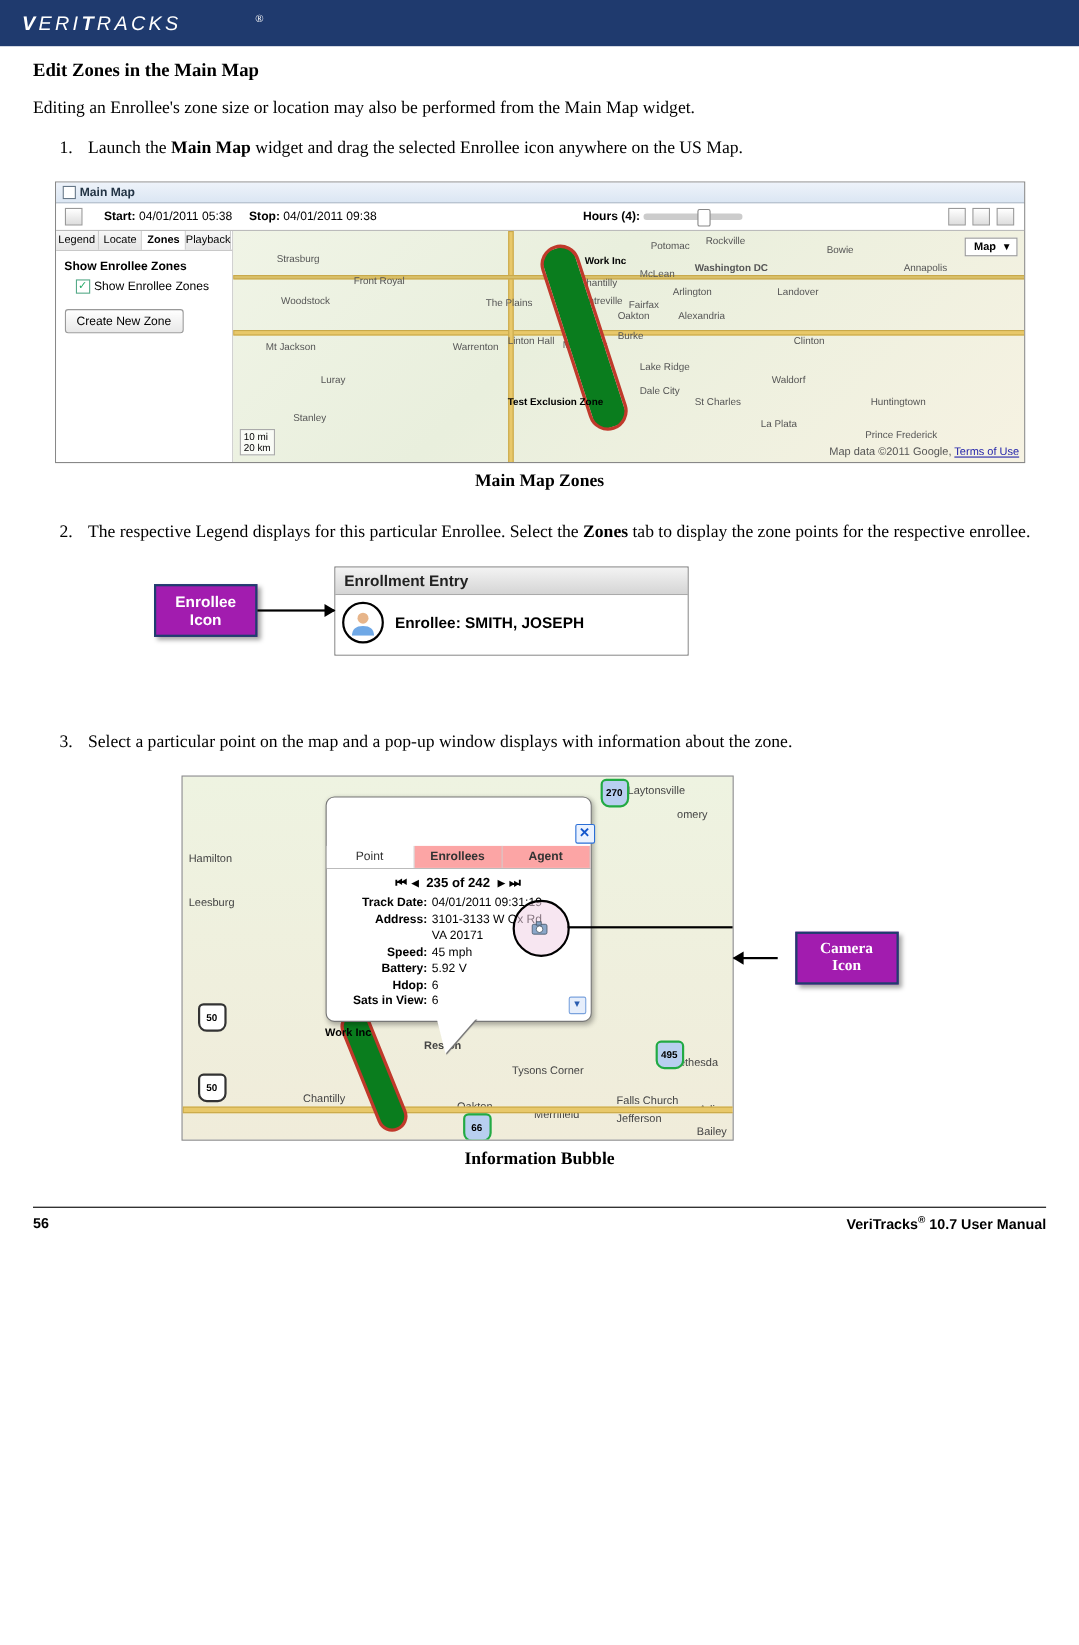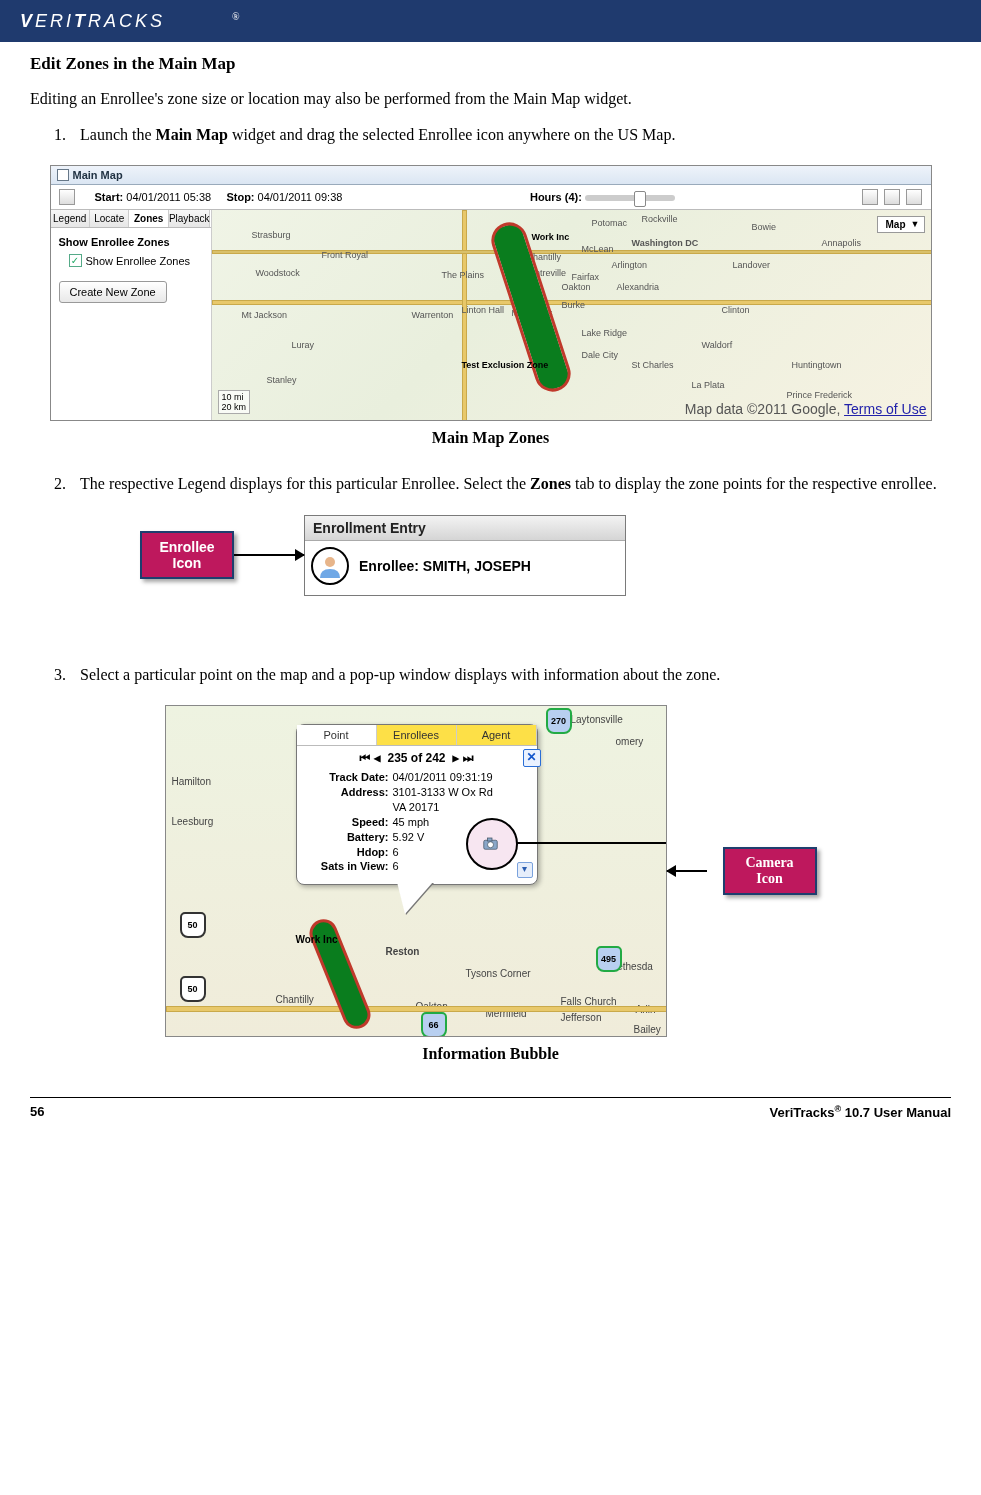--- a/index.html
+++ b/index.html
@@ -157,31 +157,31 @@
     position:absolute;right:6px;top:6px;
     background:#fff;border:1px solid #999;padding:2px 18px 2px 8px;font-size:10px;font-weight:bold;
   }
   .mm-map .map-dd::after{content:"▼";position:absolute;right:4px;top:2px;font-size:9px;}
   .mm-map .scalebar {
     position:absolute;left:6px;bottom:6px;
     background:rgba(255,255,255,.7);
     padding:1px 3px;font-size:9px;border:1px solid #aaa;
   }
   .mm-map .attrib {
-    position:absolute;right:4px;bottom:3px;font-size:14px;color:#555;
+    position:absolute;right:4px;bottom:3px;font-size:10px;color:#555;
   }
   .mm-map .attrib a{color:#22a;}
   
   .enr-block {
     display:flex;align-items:center;gap:0;justify-content:flex-start;
     margin:8px 0 0 110px;
     font-family:Arial,sans-serif;
   }
   .callout-box {
-    background:#be185d;color:#fff;font-weight:bold;font-size:14px;
+    background:#a21caf;color:#fff;font-weight:bold;font-size:14px;
     border:2px solid #1e3e6e;padding:6px 10px;text-align:center;line-height:1.15;
     box-shadow:3px 3px 4px rgba(0,0,0,.35);
   }
   .callout-arrow {
     width:70px;height:2px;background:#000;position:relative;
   }
   .callout-arrow.right::after{
     content:"";position:absolute;right:-1px;top:-5px;
     border-left:10px solid #000;border-top:6px solid transparent;border-bottom:6px solid transparent;
   }
@@ -236,22 +236,22 @@
     position:absolute;left:130px;top:18px;width:240px;
     background:#fff;border:1px solid #777;border-radius:8px;
     box-shadow:2px 2px 5px rgba(0,0,0,.3);
     padding:0 0 8px 0;
   }
   .bubble::after{
     content:"";position:absolute;left:100px;bottom:-30px;
     border-top:32px solid #fff;border-left:8px solid transparent;border-right:28px solid transparent;
     filter:drop-shadow(1px 1px 0 #777);
   }
-  .bubble-tabs{display:flex;border-bottom:1px solid #bbb;}
-  .bubble-tab{flex:1;text-align:center;padding:4px 0;font-size:11px;background:#fde047;border-right:1px solid #ccc;color:#333;}
+  .bubble-tabs{display:flex;border-bottom:1px solid #bbb;margin-top:44px;}
+  .bubble-tab{flex:1;text-align:center;padding:4px 0;font-size:11px;background:#fca5a5;border-right:1px solid #ccc;color:#333;font-weight:bold;}
   .bubble-tab.active{background:#fff;font-weight:normal;}
   .bubble-close{
     position:absolute;right:-4px;top:24px;width:16px;height:16px;
     border:1px solid #2a6ed6;background:#eaf2ff;color:#15c;
     font-size:12px;line-height:14px;text-align:center;font-weight:bold;border-radius:2px;
   }
   .bubble-nav{
     text-align:center;font-weight:bold;font-size:12px;padding:5px 0 3px 0;
   }
   .bubble-nav .nav-ar{font-family:monospace;}
@@ -366,21 +366,21 @@
         <span class="city" style="left:300px;top:98px">Manassas</span>
         <span class="city" style="left:360px;top:62px">Fairfax</span>
         <span class="city" style="left:370px;top:34px">McLean</span>
         <span class="city" style="left:400px;top:50px">Arlington</span>
         <span class="city" style="left:405px;top:72px">Alexandria</span>
         <span class="city" style="left:420px;top:28px;font-weight:bold">Washington DC</span>
         <span class="city" style="left:380px;top:8px">Potomac</span>
         <span class="city" style="left:430px;top:4px">Rockville</span>
         <span class="city" style="left:540px;top:12px">Bowie</span>
         <span class="city" style="left:610px;top:28px">Annapolis</span>
-        <span class="city" style="left:521px;top:50px">Landover</span>
+        <span class="city" style="left:495px;top:50px">Landover</span>
         <span class="city" style="left:510px;top:95px">Clinton</span>
         <span class="city" style="left:490px;top:130px">Waldorf</span>
         <span class="city" style="left:480px;top:170px">La Plata</span>
         <span class="city" style="left:420px;top:150px">St Charles</span>
         <span class="city" style="left:370px;top:140px">Dale City</span>
         <span class="city" style="left:370px;top:118px">Lake Ridge</span>
         <span class="city" style="left:350px;top:90px">Burke</span>
         <span class="city" style="left:350px;top:72px">Oakton</span>
         <span class="city" style="left:580px;top:150px">Huntingtown</span>
         <span class="city" style="left:575px;top:180px">Prince Frederick</span>

